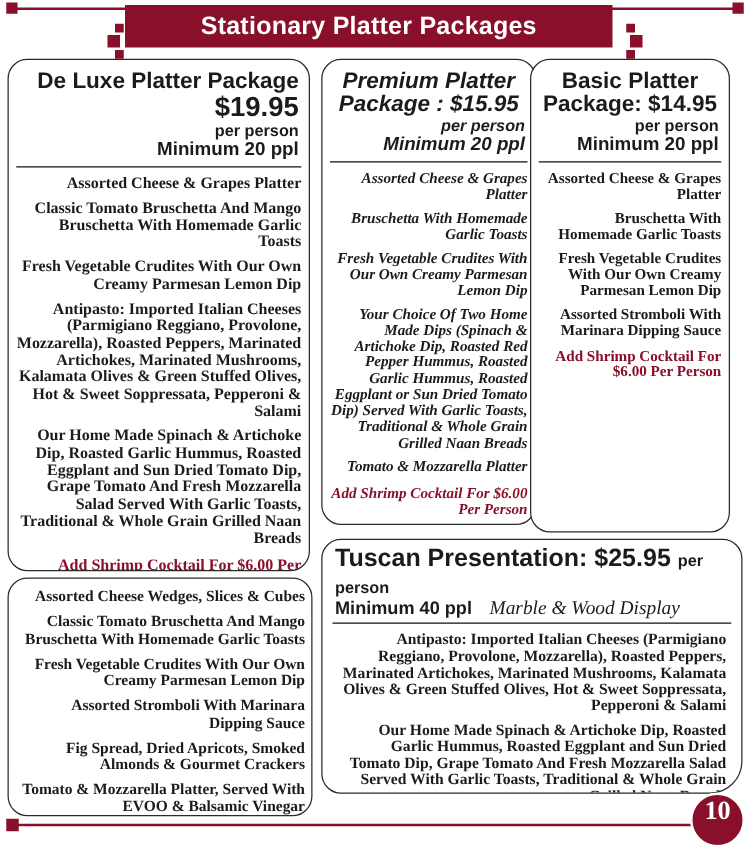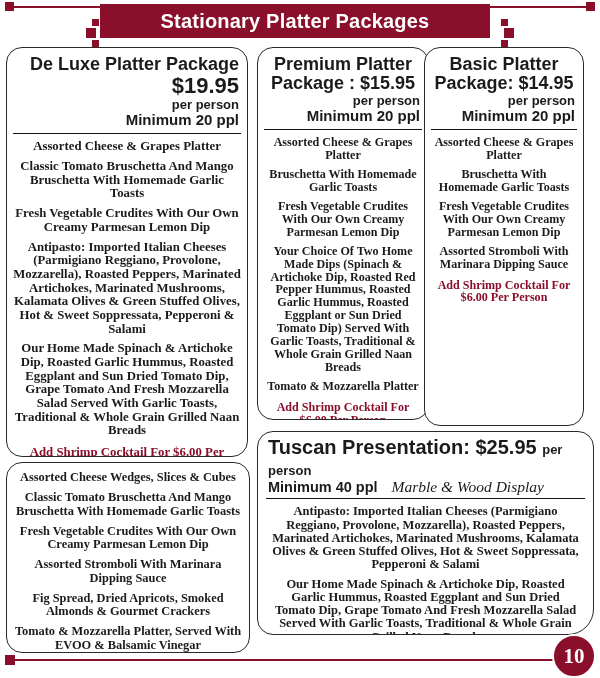--- a/index.html
+++ b/index.html
@@ -16,43 +16,43 @@
        overflow:hidden;box-sizing:border-box;}
   .hdr{font-family:"Liberation Sans",sans-serif;font-weight:bold;line-height:1.08;
        padding:7px 8px 0 8px;}
   .hdr .t1{font-size:18px;text-align:center;}
   .hdr .t1.right{text-align:right;}
   .hdr .price{font-size:22px;text-align:right;}
   .hdr .pp{font-size:13px;text-align:right;}
   .hdr .min{font-size:15px;text-align:right;}
   .hrule{border:0;border-top:1.6px solid #111;margin:5px 6px 4px 6px;}
   .items{padding:2px 6px 0 6px;}
-  .items p{margin:0 0 6px 0;text-align:center;font-weight:bold;line-height:1.07;}
+  .items p{margin:0 0 6px 0;text-align:right;font-weight:bold;line-height:1.07;}
   .fs13 .items p{font-size:12.8px;}
   .fs12 .items p{font-size:12.1px;}
   .addon{color:#8a0f2b !important;}
   .box-deluxe{left:6px;top:47px;width:242px;height:410px;}
-  .box-premium{left:257px;top:47px;width:172px;height:373px;}
+  .box-premium{left:257px;top:47px;width:172px;height:373px;font-style:italic;}
   .box-basic{left:424px;top:47px;width:160px;height:379px;}
   .box-extra{left:6px;top:462px;width:244px;height:191px;}
   .box-extra .items{padding:8px 5px 0 5px;}
   .box-extra .items p{font-size:12.4px;margin-bottom:7px;}
   .box-tuscan{left:257px;top:431px;width:337px;height:204px;border-bottom-right-radius:26px;}
   .tuscan-hdr{font-family:"Liberation Sans",sans-serif;font-weight:bold;padding:5px 10px 0 10px;line-height:1.05;}
   .tuscan-line1{font-size:20px;}
   .tuscan-line1 .pp2{font-size:13px;}
   .tuscan-line2{font-size:14.5px;}
   .tuscan-line2 .display{font-family:"Liberation Serif",serif;font-style:italic;
                          font-weight:normal;font-size:15.5px;margin-left:10px;}
   .box-tuscan .hrule{margin:3px 8px 4px 8px;}
   .box-tuscan .items{padding:2px 12px 0 12px;}
   .box-tuscan .items p{font-size:12.5px;margin-bottom:6px;line-height:1.06;}
   .page-circle{position:absolute;left:552px;top:634px;width:44px;height:44px;border-radius:50%;
                background:#8a0f2b;border:2px solid #fff;box-sizing:border-box;
-               display:flex;align-items:center;justify-content:center;}
+               display:flex;justify-content:center;}
   .page-circle span{color:#fff;font-family:"Liberation Serif",serif;font-weight:bold;font-size:21px;}
 </style>
 </head>
 <body>
 
 <div class="page">
 
   <div class="rule" style="left:12px;right:12px;top:6px;"></div>
   <div class="rule-sq" style="left:5px;top:2px;width:9px;height:9px;"></div>
   <div class="rule-sq" style="right:5px;top:2px;width:9px;height:9px;"></div>

